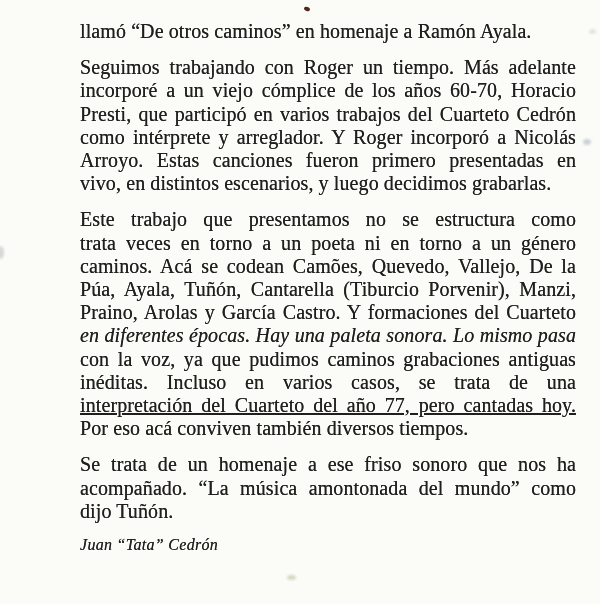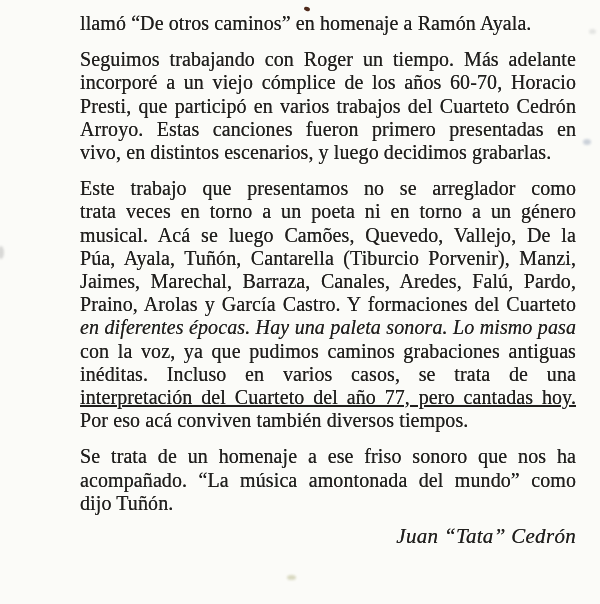--- a/index.html
+++ b/index.html
@@ -14,21 +14,21 @@
     background: #fbfbf8;
     font-family: "Liberation Serif", "DejaVu Serif", serif;
   }
   .page {
     position: absolute;
     inset: 0;
   }
   .text-block {
     position: absolute;
     left: 80px;
-    top: 12px;
+    top: 20px;
     width: 496px;
     color: #201f1d;
     font-size: 20px;
     line-height: 23.2px;
     letter-spacing: 0.1px;
     text-shadow: 0 0 0.6px rgba(32, 31, 29, 0.85);
   }
   .paragraph {
     margin: 0 0 13px 0;
   }
@@ -38,23 +38,22 @@
   .line {
     width: 100%;
     text-align: left;
   }
   .line.j {
     text-align: justify;
     text-align-last: justify;
   }
   .signature {
     margin-top: 10px;
-    text-align: right;
     font-style: italic;
-    font-size: 21px;
+    font-size: 16px;
     letter-spacing: 0.3px;
   }
   .speck {
     position: absolute;
     border-radius: 50%;
     pointer-events: none;
   }
   .speck-ink {
     left: 304px;
     top: 7px;
@@ -98,29 +97,29 @@
 
   <div class="text-block" style="color: rgb(32, 31, 29);">
     <div>
         <div class="paragraph">
           <div class="line" style="white-space: nowrap;">llamó “De otros caminos” en homenaje a Ramón Ayala.</div>
         </div>
         <div class="paragraph">
           <div class="line j" style="white-space: normal;">Seguimos trabajando con Roger un tiempo. Más adelante</div>
           <div class="line j" style="white-space: normal;">incorporé a un viejo cómplice de los años 60-70, Horacio</div>
           <div class="line j" style="white-space: normal;">Presti, que participó en varios trabajos del Cuarteto Cedrón</div>
+          <div class="line j" style="white-space: normal;">como intérprete y arreglador. Y Roger incorporó a Nicolás</div>
           <div class="line j" style="white-space: normal;">Arroyo. Estas canciones fueron primero presentadas en</div>
           <div class="line" style="white-space: nowrap;">vivo, en distintos escenarios, y luego decidimos grabarlas.</div>
         </div>
         <div class="paragraph">
-          <div class="line j" style="white-space: normal;">Este trabajo que presentamos no se arreglador como</div>
+          <div class="line j" style="white-space: normal;">Este trabajo que presentamos no se estructura como</div>
           <div class="line j" style="white-space: normal;">trata veces en torno a un poeta ni en torno a un género</div>
-          <div class="line j" style="white-space: normal;">musical. Acá se luego Camões, Quevedo, Vallejo, De la</div>
+          <div class="line j" style="white-space: normal;">caminos. Acá se codean Camões, Quevedo, Vallejo, De la</div>
           <div class="line j" style="white-space: normal;">Púa, Ayala, Tuñón, Cantarella (Tiburcio Porvenir), Manzi,</div>
-          <div class="line j" style="white-space: normal;">Jaimes, Marechal, Barraza, Canales, Aredes, Falú, Pardo,</div>
           <div class="line j" style="white-space: normal;">Praino, Arolas y García Castro. Y formaciones del Cuarteto</div>
           <div class="line j" style="white-space: normal; font-style: italic;">en diferentes épocas. Hay una paleta sonora. Lo mismo pasa</div>
           <div class="line j" style="white-space: normal;">con la voz, ya que pudimos caminos grabaciones antiguas</div>
           <div class="line j" style="white-space: normal;">inéditas. Incluso en varios casos, se trata de una</div>
           <div class="line j" style="white-space: normal; text-decoration: underline;">interpretación del Cuarteto del año 77, pero cantadas hoy.</div>
           <div class="line" style="white-space: nowrap;">Por eso acá conviven también diversos tiempos.</div>
         </div>
         <div class="paragraph">
           <div class="line j" style="white-space: normal;">Se trata de un homenaje a ese friso sonoro que nos ha</div>
           <div class="line j" style="white-space: normal;">acompañado. “La música amontonada del mundo” como</div>

